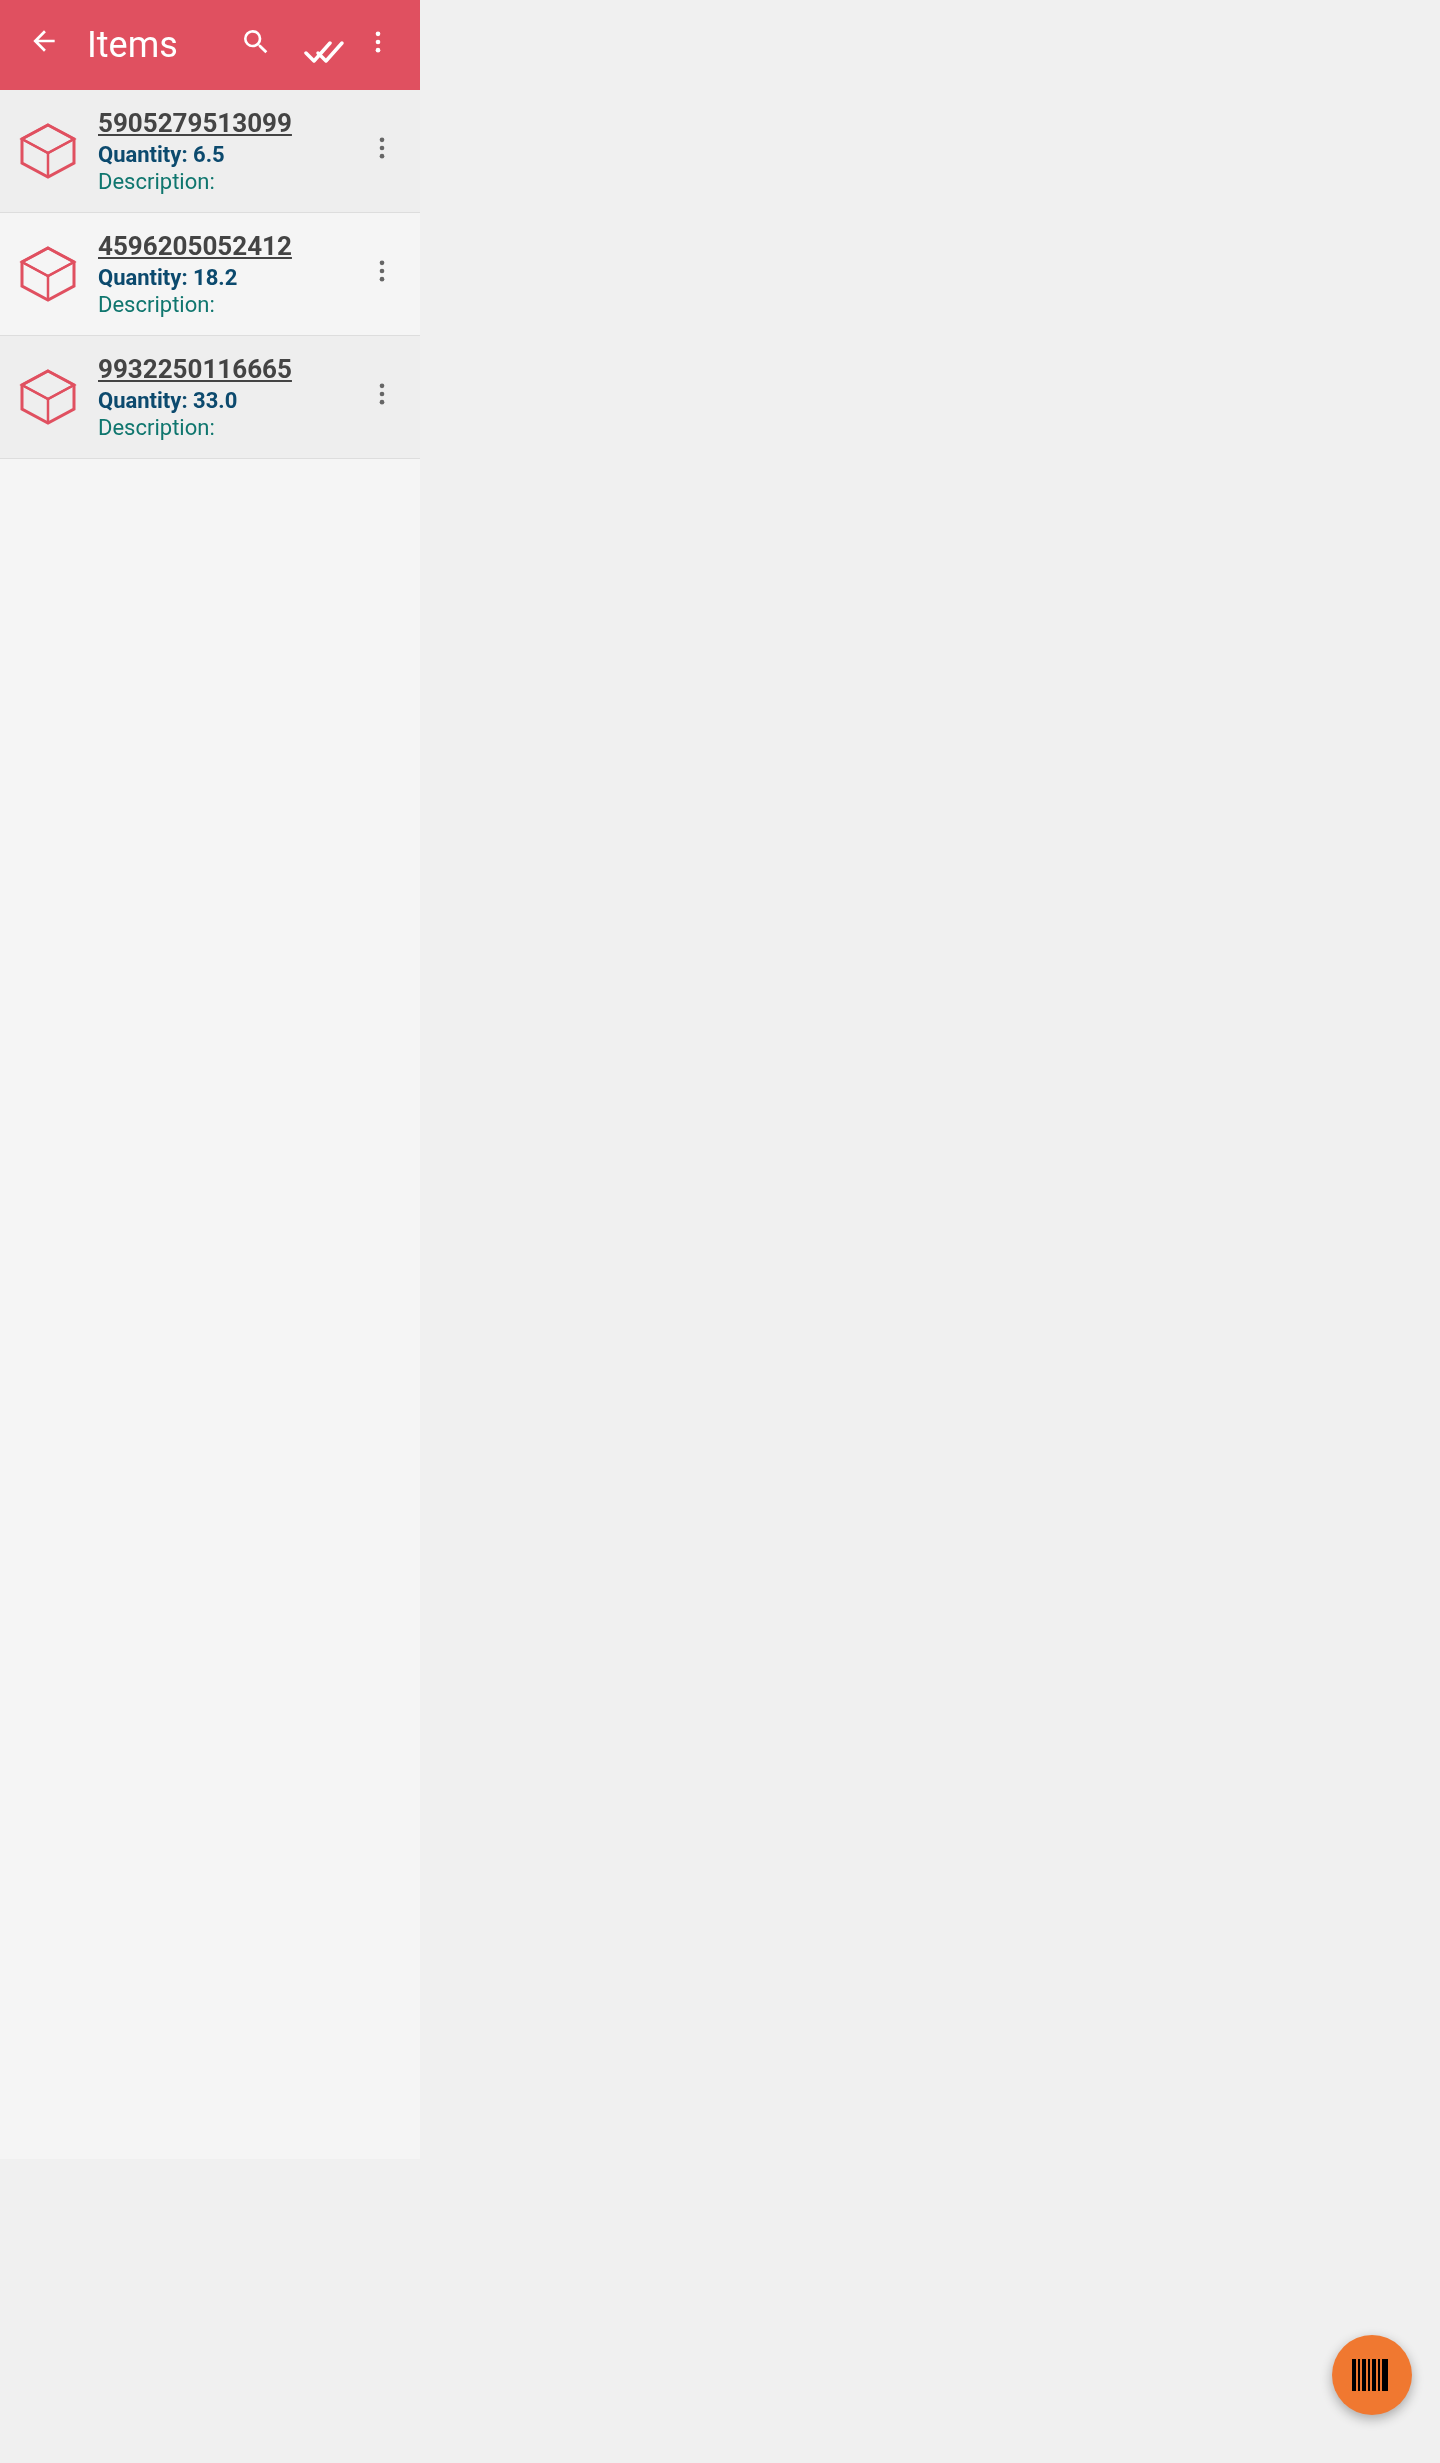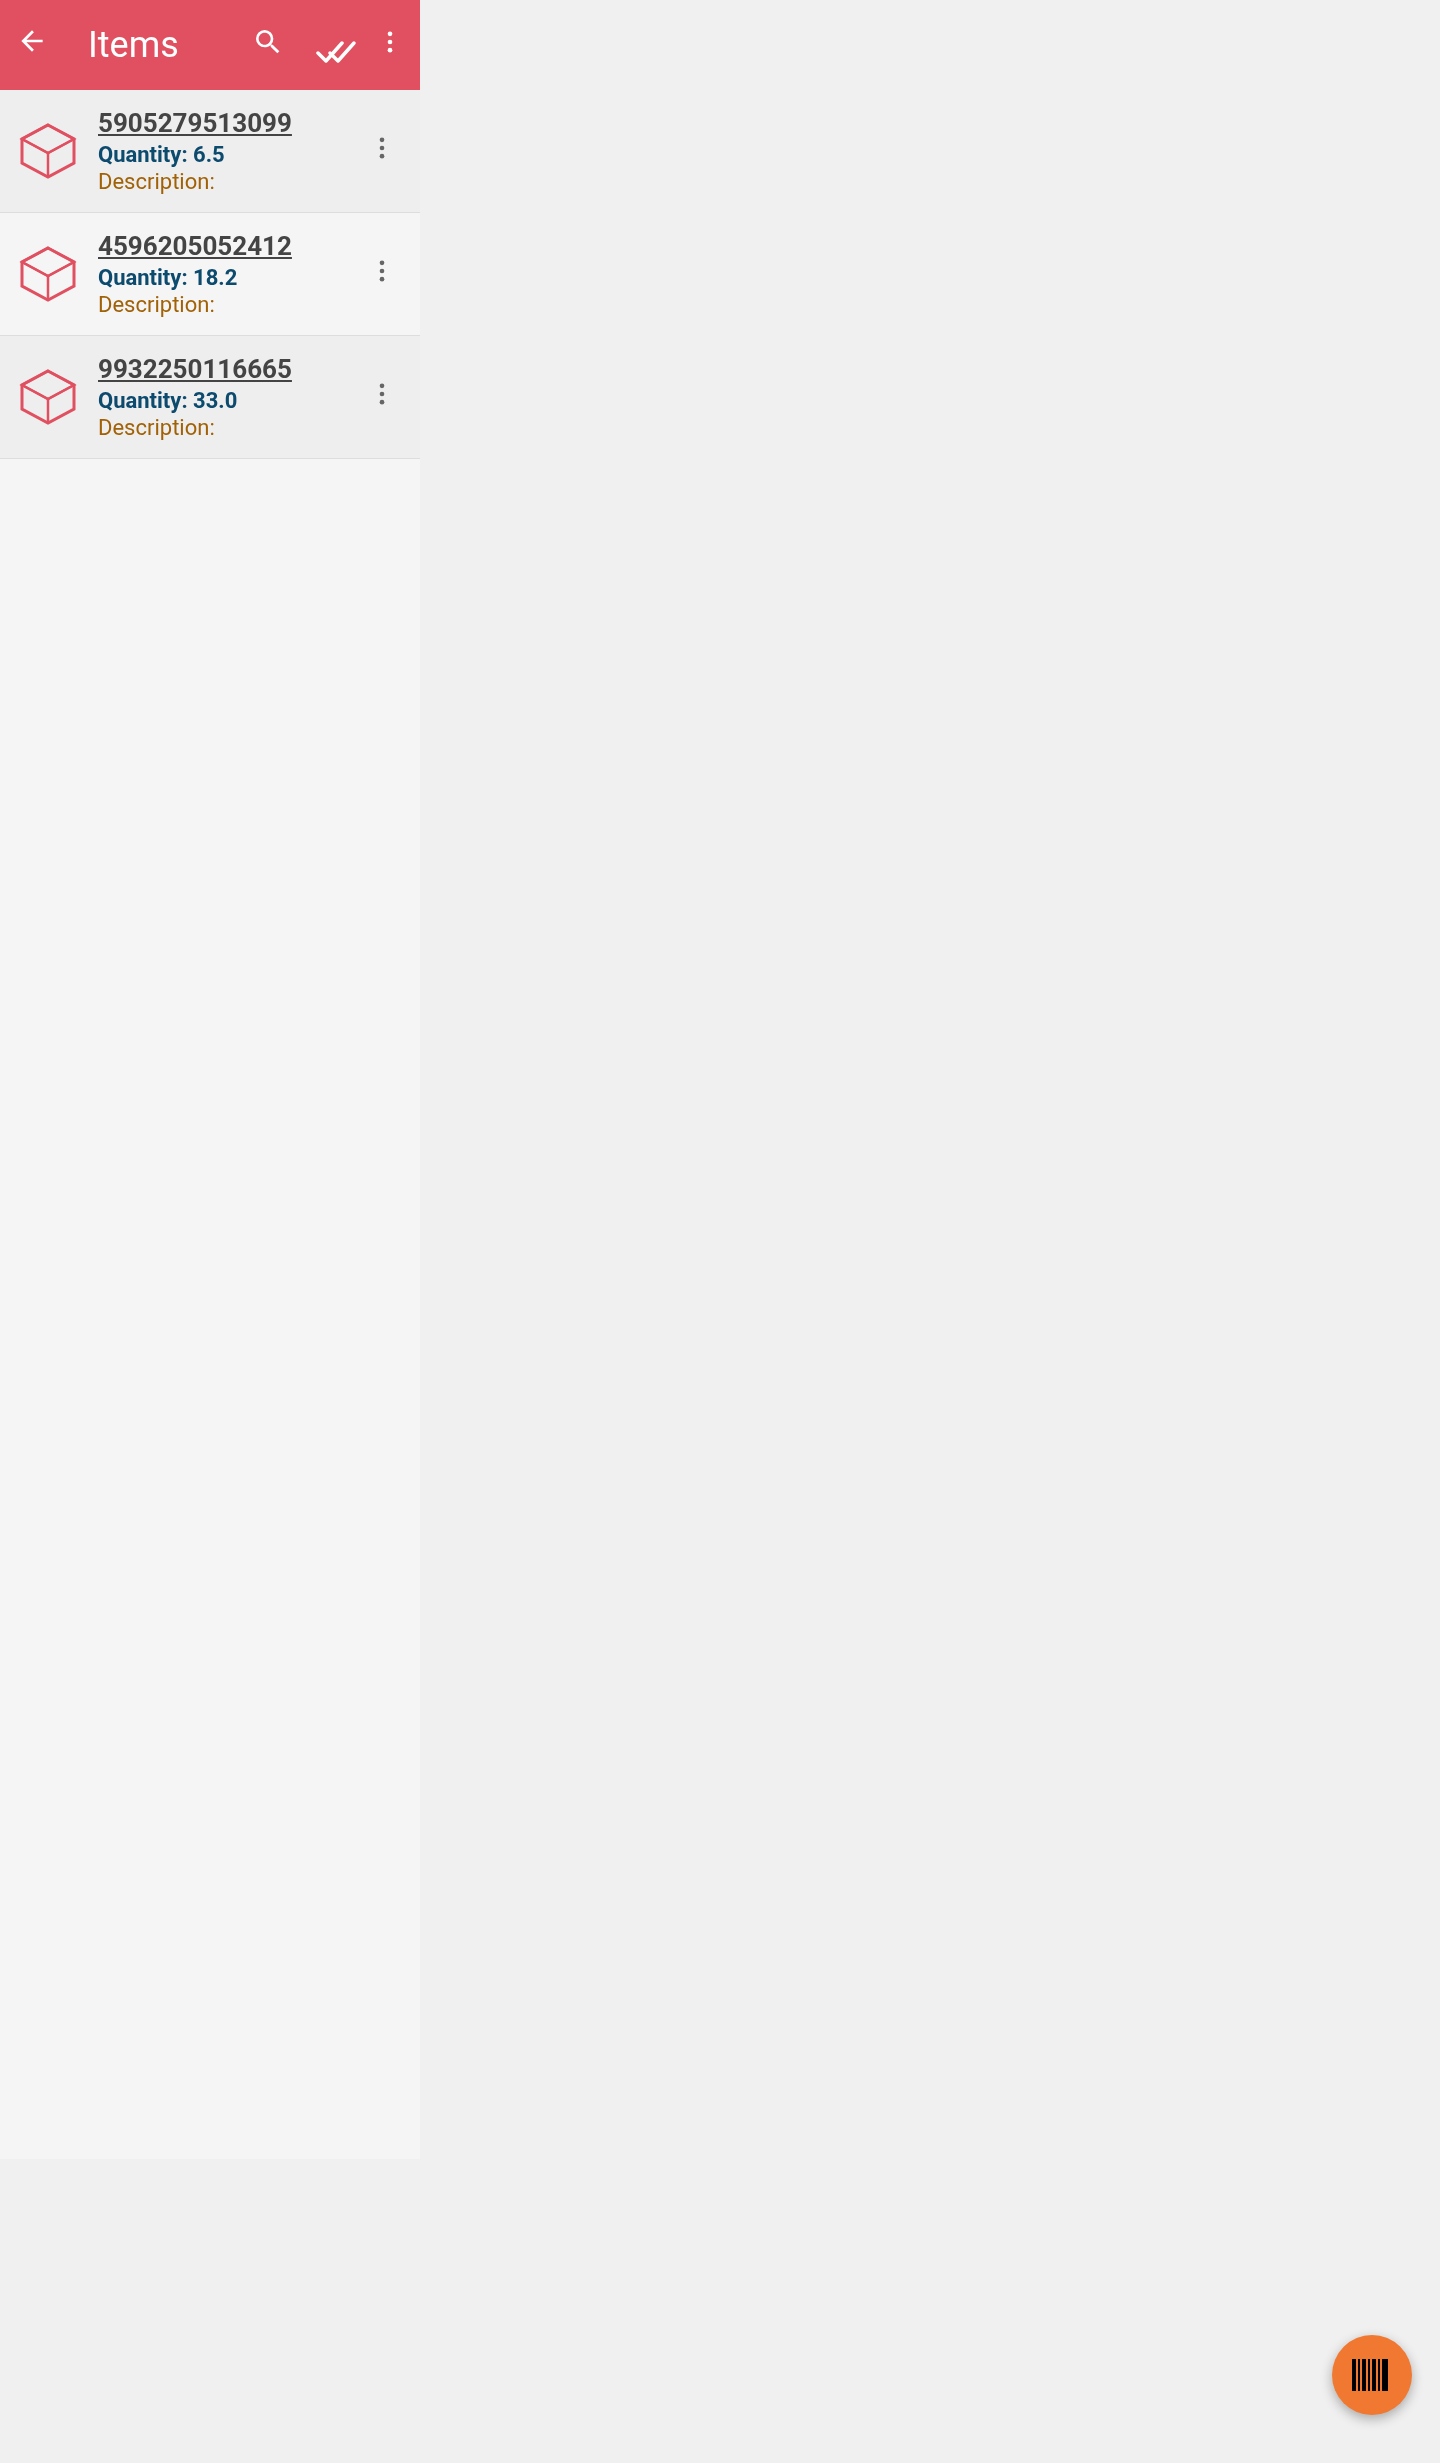--- a/index.html
+++ b/index.html
@@ -16,22 +16,22 @@
       font-family: 'Roboto', Arial, sans-serif;
       position: relative;
       overflow-x: hidden;
     }
 
     .header {
       background: #e05060;
       height: 90px;
       display: flex;
       align-items: center;
-      padding: 0 8px;
-      gap: 32px;
+      padding: 0 20px;
+      gap: 19px;
     }
 
     .header-back {
       color: white;
       font-size: 32px;
       cursor: pointer;
       padding: 8px;
     }
 
     .header-title {
@@ -113,21 +113,21 @@
     }
 
     .item-quantity span {
       font-weight: 700;
       color: #0c4a6e;
       text-align: center;
     }
 
     .item-description {
       font-size: 22px;
-      color: #a16207;
+      color: #0f766e;
     }
 
     .item-more {
       color: #666;
       font-size: 28px;
       cursor: pointer;
       padding: 8px;
     }
 
     .content-area {

